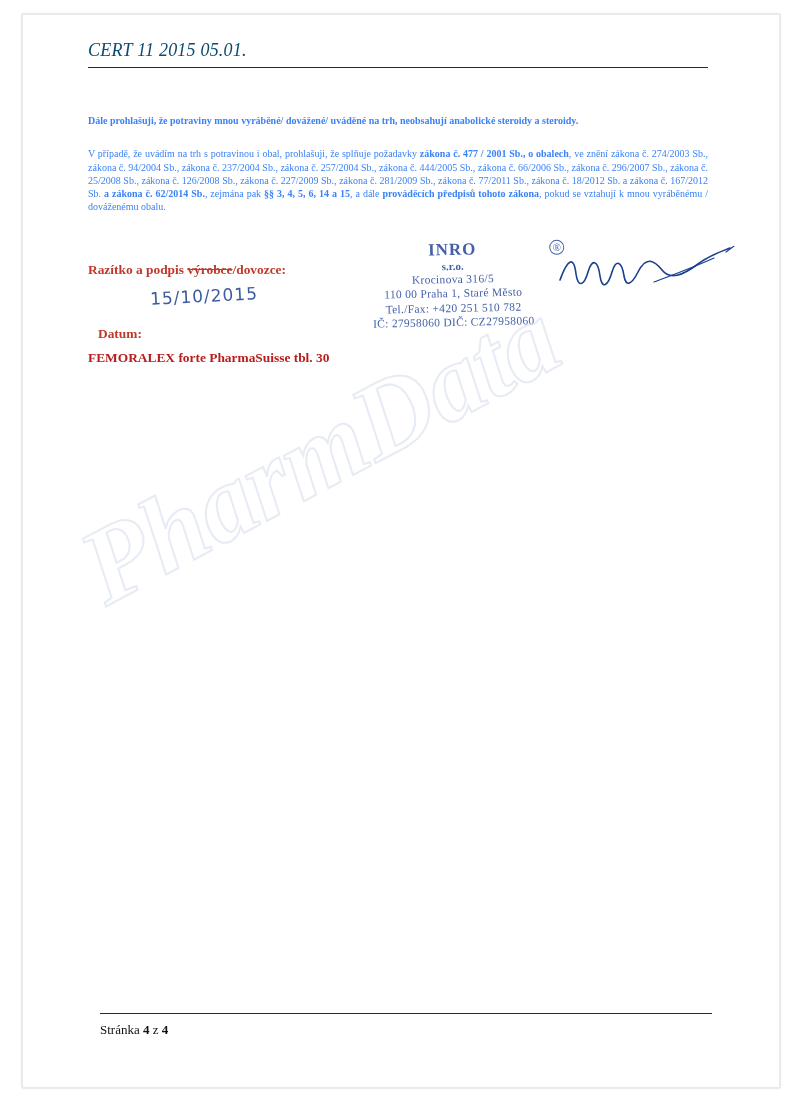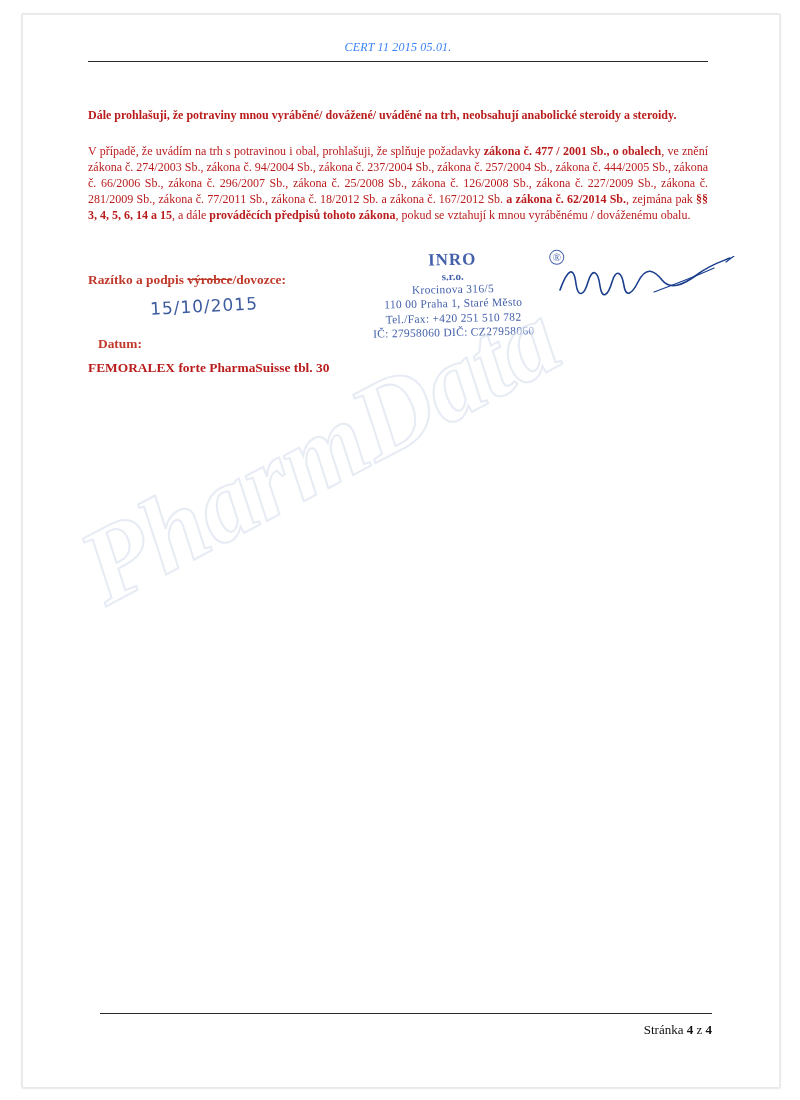--- a/index.html
+++ b/index.html
@@ -28,36 +28,36 @@
     border: 1px solid #e9e9e9;
   }
   .content {
     position: absolute;
     left: 88px;
     top: 40px;
     width: 620px;
   }
 
   .header-code {
-    text-align: center;
+    text-align: left;
     font-style: italic;
-    font-size: 12px;
-    color: #3b82f6;
+    font-size: 18px;
+    color: #0c4a6e;
     letter-spacing: 0.2px;
   }
   .header-rule {
     margin-top: 6px;
     border-bottom: 1px solid #2a2a2a;
     width: 100%;
   }
 
   .para {
-    font-size: 12px;
+    font-size: 10px;
     line-height: 1.33;
-    color: #b91c1c;
+    color: #3b82f6;
     text-align: justify;
   }
   .p1 {
     margin-top: 46px;
     font-weight: bold;
   }
   .p2 {
     margin-top: 20px;
   }
   .b { font-weight: bold; }
@@ -175,21 +175,21 @@
     transform: rotate(-28deg);
     transform-origin: left top;
     white-space: nowrap;
   }
 
   .footer {
     position: absolute;
     left: 100px;
     right: 88px;
     bottom: 62px;
-    text-align: right;
+    text-align: left;
   }
   .footer-rule {
     border-top: 1px solid #2a2a2a;
     margin-bottom: 8px;
   }
   .footer-text {
     font-size: 13px;
     color: #111;
   }
   .footer-text .b { font-weight: bold; }

